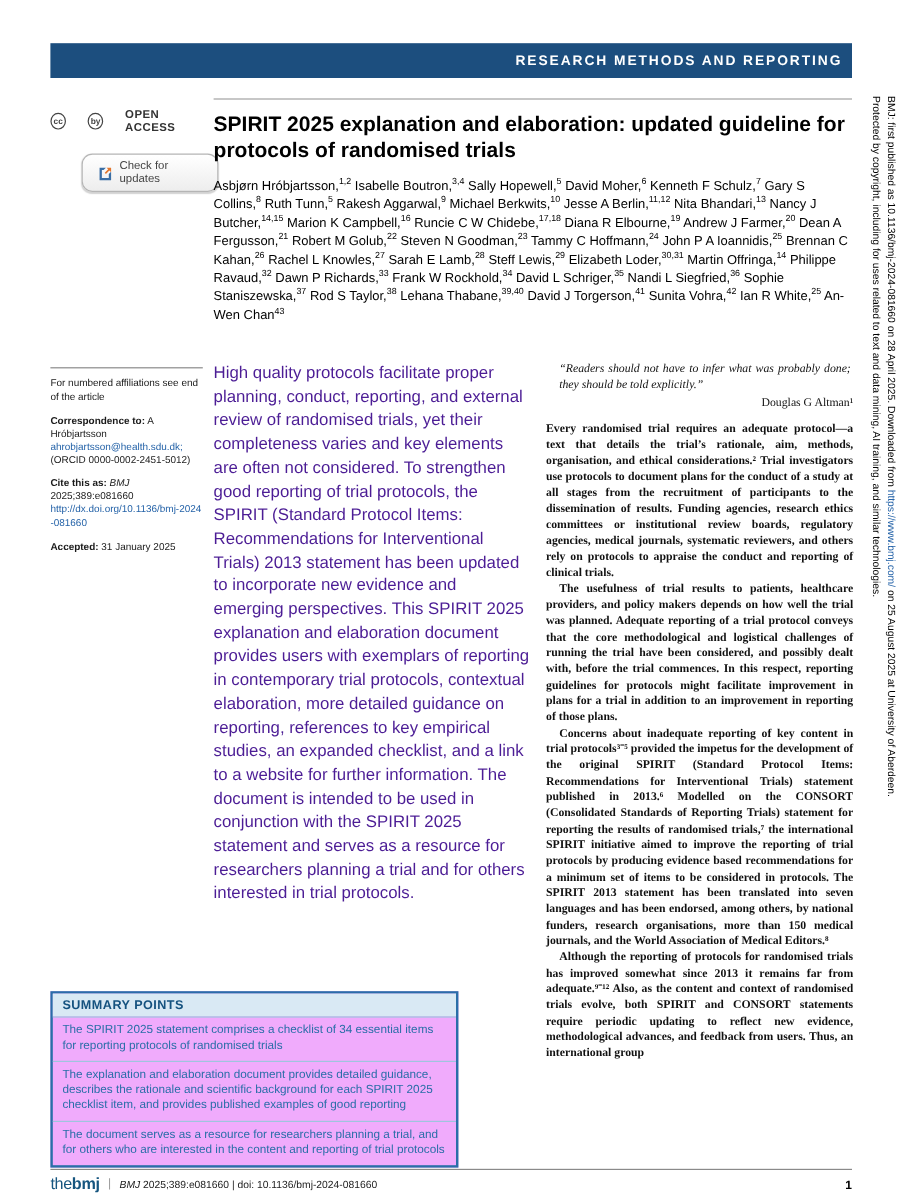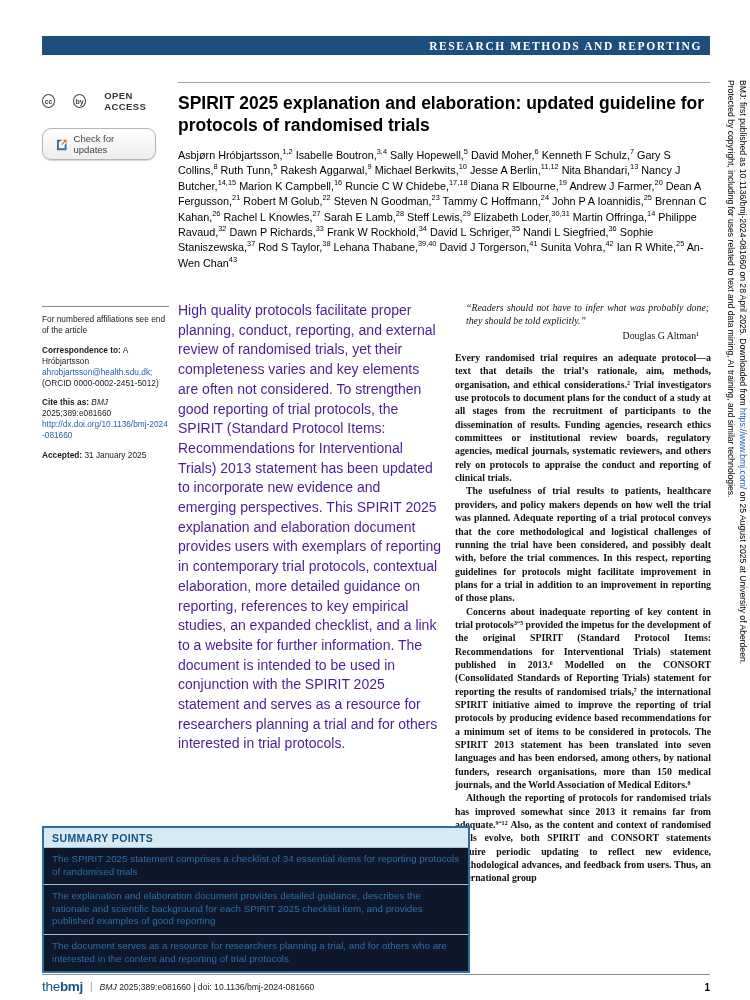--- a/index.html
+++ b/index.html
@@ -3,25 +3,25 @@
 <meta charset="utf-8">
 <style>
   html,body{margin:0;padding:0;background:#e8e8e8;}
   .page{
     position:relative;width:750px;height:1000px;background:#ffffff;
     font-family:"Liberation Sans",sans-serif;color:#111;overflow:hidden;
     margin:0 auto;
   }
   
   .banner{
-    position:absolute;left:42px;right:40px;top:36px;height:19px;
+    position:absolute;left:42px;right:40px;top:36px;height:29px;
     background:var(--banner-blue,#1c4e7e);color:#fff;
     display:flex;align-items:center;justify-content:flex-end;
     padding-right:8px;box-sizing:border-box;
-    font-family:Liberation Serif, serif;font-weight:bold;
+    font-family:Liberation Sans, sans-serif;font-weight:bold;
     font-size:11.5px;letter-spacing:1.6px;text-align:right;
   }
   
   .vertical-strip{
     position:absolute;top:80px;right:1px;height:880px;width:30px;
     writing-mode:vertical-rl;font-size:8.6px;line-height:12.5px;color:#000;
   }
   .v-line{white-space:nowrap;}
   .v-link{color:var(--link-blue,#2563a8);text-decoration:none;}
   
@@ -30,21 +30,21 @@
   .cc-circle{
     width:14px;height:14px;border:1.4px solid #444;border-radius:50%;
     display:flex;align-items:center;justify-content:center;
     font-size:7px;font-weight:bold;color:#444;box-sizing:border-box;
   }
   .oa-label{font-size:9.5px;font-weight:600;letter-spacing:.4px;color:#333;}
   .check-updates{
     margin-top:16px;width:114px;border:1px solid #b5b5b5;border-radius:9px;
     padding:4px 13px;display:flex;align-items:center;gap:6px;
     font-size:9.5px;color:#444;background:linear-gradient(#ffffff,#ededed);
-    box-shadow:0 1px 1px rgba(0,0,0,.18);box-sizing:border-box;cursor:pointer;
+    box-shadow:0 1px 1px rgba(0,0,0,.18);box-sizing:border-box;cursor:pointer;margin-left:26px;
   }
   
   .title-col{
     position:absolute;left:178px;top:82px;width:532px;
     border-top:1px solid #a3a3a3;padding-top:9px;
   }
   .article-title{font-size:17.5px;font-weight:bold;line-height:22px;margin:0 0 12px;color:#000;}
   .authors{font-size:10.8px;line-height:15.4px;margin:0;color:#000;}
   .authors sup{font-size:7.4px;line-height:0;}
   
@@ -63,27 +63,27 @@
     font-size:14px;line-height:19.7px;color:#4c1d95;
   }
   .abstract-col p{margin:0;}
   
   .text-col{
     position:absolute;left:455px;top:301px;width:256px;
     font-family:"Liberation Serif",serif;font-size:9.8px;line-height:13.35px;
     color:#111;text-align:justify;
   }
   .quote{font-style:italic;margin:0;padding:0 2px 0 11px;}
-  .quote-attr{text-align:right;margin:1px 12px 9px;font-style:normal;}
+  .quote-attr{text-align:right;margin:1px 0 9px;font-style:normal;}
   .text-col p.body-par{margin:0;font-weight:bold;}
   .text-col p.indent{text-indent:11px;}
   
   .summary-box{
-    position:absolute;left:42px;top:826px;width:428px;
-    border:2px solid var(--summary-blue,#2a6ea8);box-sizing:border-box;background:#0f172a;
+    position:absolute;left:42px;top:826px;width:340px;
+    border:2px solid var(--summary-blue,#2a6ea8);box-sizing:border-box;background:#f0abfc;
   }
   .summary-head{
     background:#d9e9f4;color:var(--summary-head,#15527f);
     font-weight:bold;font-size:10.5px;letter-spacing:.4px;
     padding:4px 8px 3px;
   }
   .summary-list{list-style:none;margin:0;padding:0;}
   .summary-list li{
     padding:5px 8px 6px;border-top:1px solid #9ec4de;
     color:var(--summary-blue,#2a6ea8);font-size:9.8px;line-height:12.6px;

